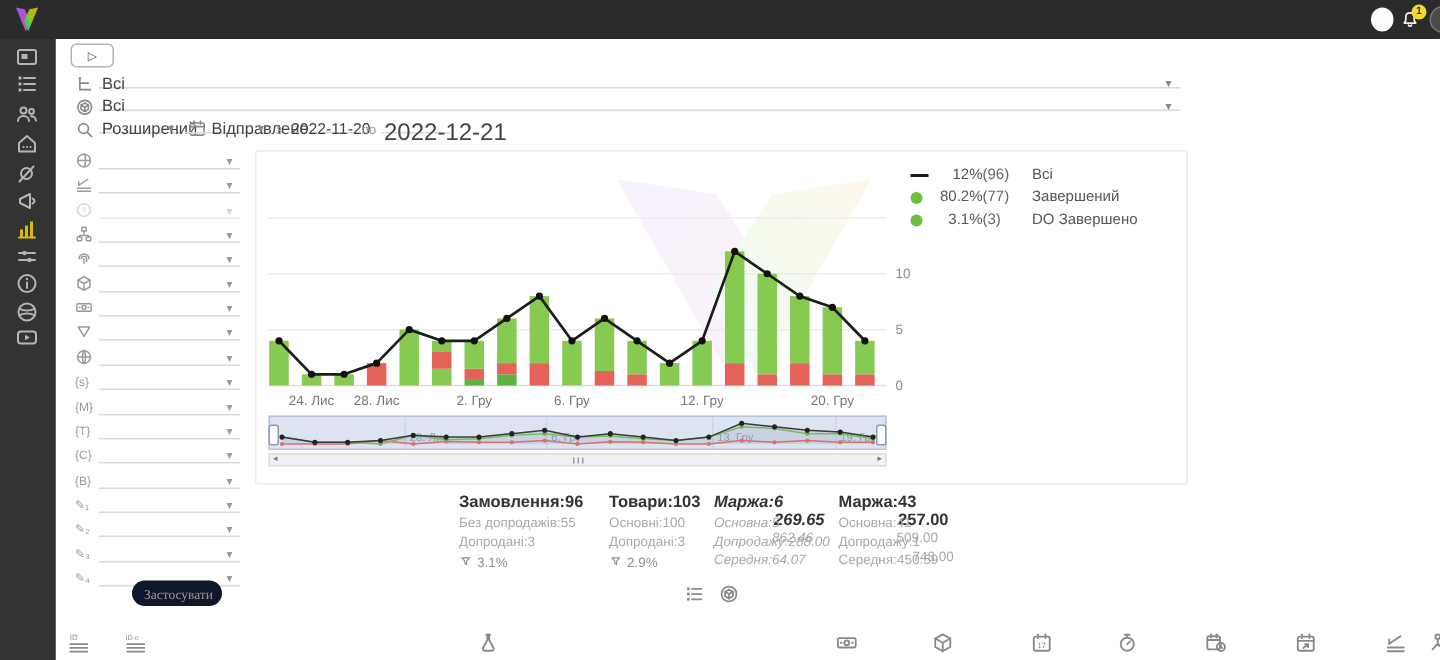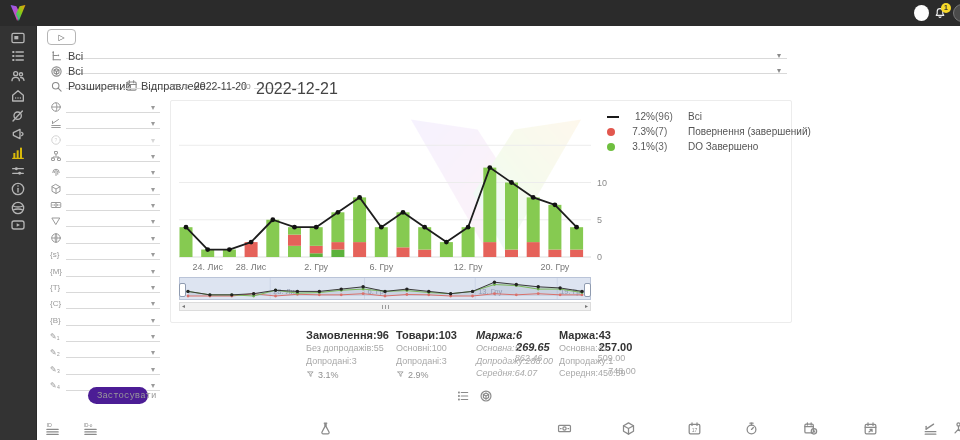--- a/index.html
+++ b/index.html
@@ -21,23 +21,23 @@
   .muted{color:#999;}
   .caret{position:absolute;font-size:8px;color:#8a8a8a;font-family:"DejaVu Sans",sans-serif;}
   
   #play-chip{position:absolute;left:47px;top:29px;width:27px;height:14px;border:1px solid #b5b5b5;border-radius:4px;
     display:flex;align-items:center;justify-content:center;font-size:8px;color:#555;cursor:pointer;background:#fff;
     font-family:"DejaVu Sans",sans-serif;}
   
   .fp-row .ic{position:absolute;}
   .fp-caret{font-size:8px;color:#9a9a9a;font-family:"DejaVu Sans",sans-serif;position:absolute;}
   .brace-txt{font-size:8px;color:#9a9a9a;position:absolute;}
-  #apply-btn{position:absolute;left:88px;top:387px;width:60px;height:17px;background:#4c1d95;border:none;border-radius:9px;
-    font-size:9px;color:#9a9a9a;display:flex;align-items:center;justify-content:flex-start;gap:3px;cursor:pointer;
-    font-family:Liberation Mono, monospace;}
+  #apply-btn{position:absolute;left:88px;top:387px;width:60px;height:17px;background:#0f172a;border:none;border-radius:9px;
+    font-size:9px;color:#9a9a9a;display:flex;align-items:center;justify-content:flex-end;gap:3px;cursor:pointer;
+    font-family:Liberation Serif, serif;}
   
   #chart-card{position:absolute;left:170px;top:100px;width:620px;height:221px;background:#fff;border:1px solid #ececec;border-radius:2px;}
   #watermark{position:absolute;left:210px;top:2px;width:230px;height:165px;opacity:0.07;pointer-events:none;}
   #chart-svg{position:absolute;left:0;top:8px;}
   
   #legend{position:absolute;left:436px;top:8px;}
   .lg-row{display:flex;align-items:center;height:15px;font-size:10px;color:#555;}
   .lg-sw{width:16px;display:flex;align-items:center;justify-content:flex-start;}
   .lg-dot{width:8px;height:8px;border-radius:50%;}
   .lg-line{width:12px;height:2px;background:#1a1a1a;}
@@ -478,25 +478,25 @@
         <div class="lg-row">
           <span class="lg-sw">
             <span class="lg-line"></span>
           </span>
           <span class="lg-pct">12%</span>
           <span class="lg-cnt">(96)</span>
           <span class="lg-lb">Всі</span>
         </div>
         <div class="lg-row">
           <span class="lg-sw">
-            <span class="lg-dot" style="background:#e2574e;"></span>
+            <span class="lg-dot" style="background:#6fbf3f;"></span>
           </span>
-          <span class="lg-pct">7.3%</span>
-          <span class="lg-cnt">(7)</span>
-          <span class="lg-lb">Повернення (завершений)</span>
+          <span class="lg-pct">80.2%</span>
+          <span class="lg-cnt">(77)</span>
+          <span class="lg-lb">Завершений</span>
         </div>
         <div class="lg-row">
           <span class="lg-sw">
             <span class="lg-dot" style="background:#6fbf3f;"></span>
           </span>
           <span class="lg-pct">3.1%</span>
           <span class="lg-cnt">(3)</span>
           <span class="lg-lb">DO Завершено</span>
         </div>
       </div>
@@ -602,21 +602,21 @@
         </div>
         <div class="stat-pct">
           <span class="ic" style="width:9px;height:9px;">
             <svg viewBox="0 0 24 24" fill="none" stroke="currentColor" stroke-width="2" stroke-linecap="round" stroke-linejoin="round">
               <path d="M5 5h14l-5.5 6v6l-3-1.8V11z"></path>
             </svg>
           </span>
           <span>3.1%</span>
         </div>
       </div>
-      <div class="stat-col" style="left: 396px; width: 54px;">
+      <div class="stat-col" style="left: 406px; width: 54px;">
         <div class="stat-title">
           <span>Товари:</span>
           <span>103</span>
         </div>
         <div class="stat-row">
           <span>Основні:</span>
           <span>100</span>
         </div>
         <div class="stat-row">
           <span>Допродані:</span>

